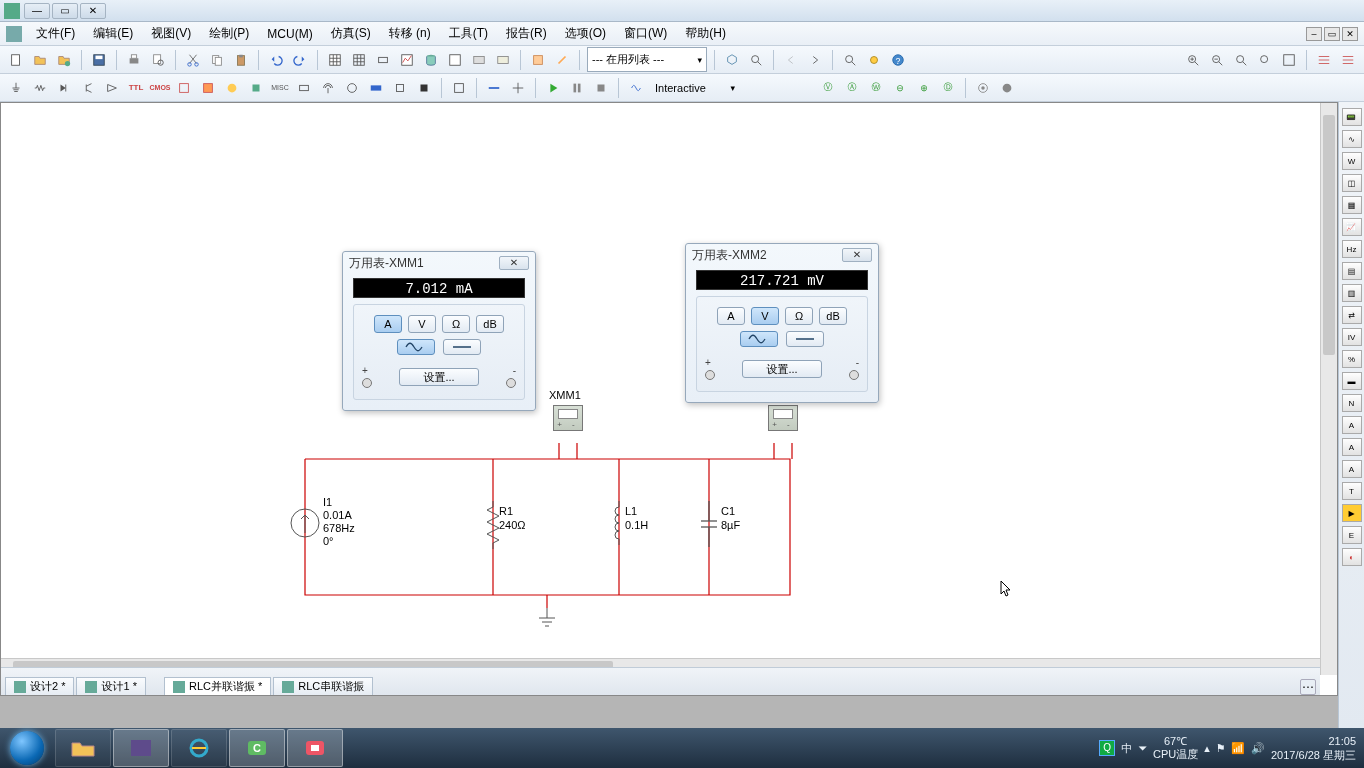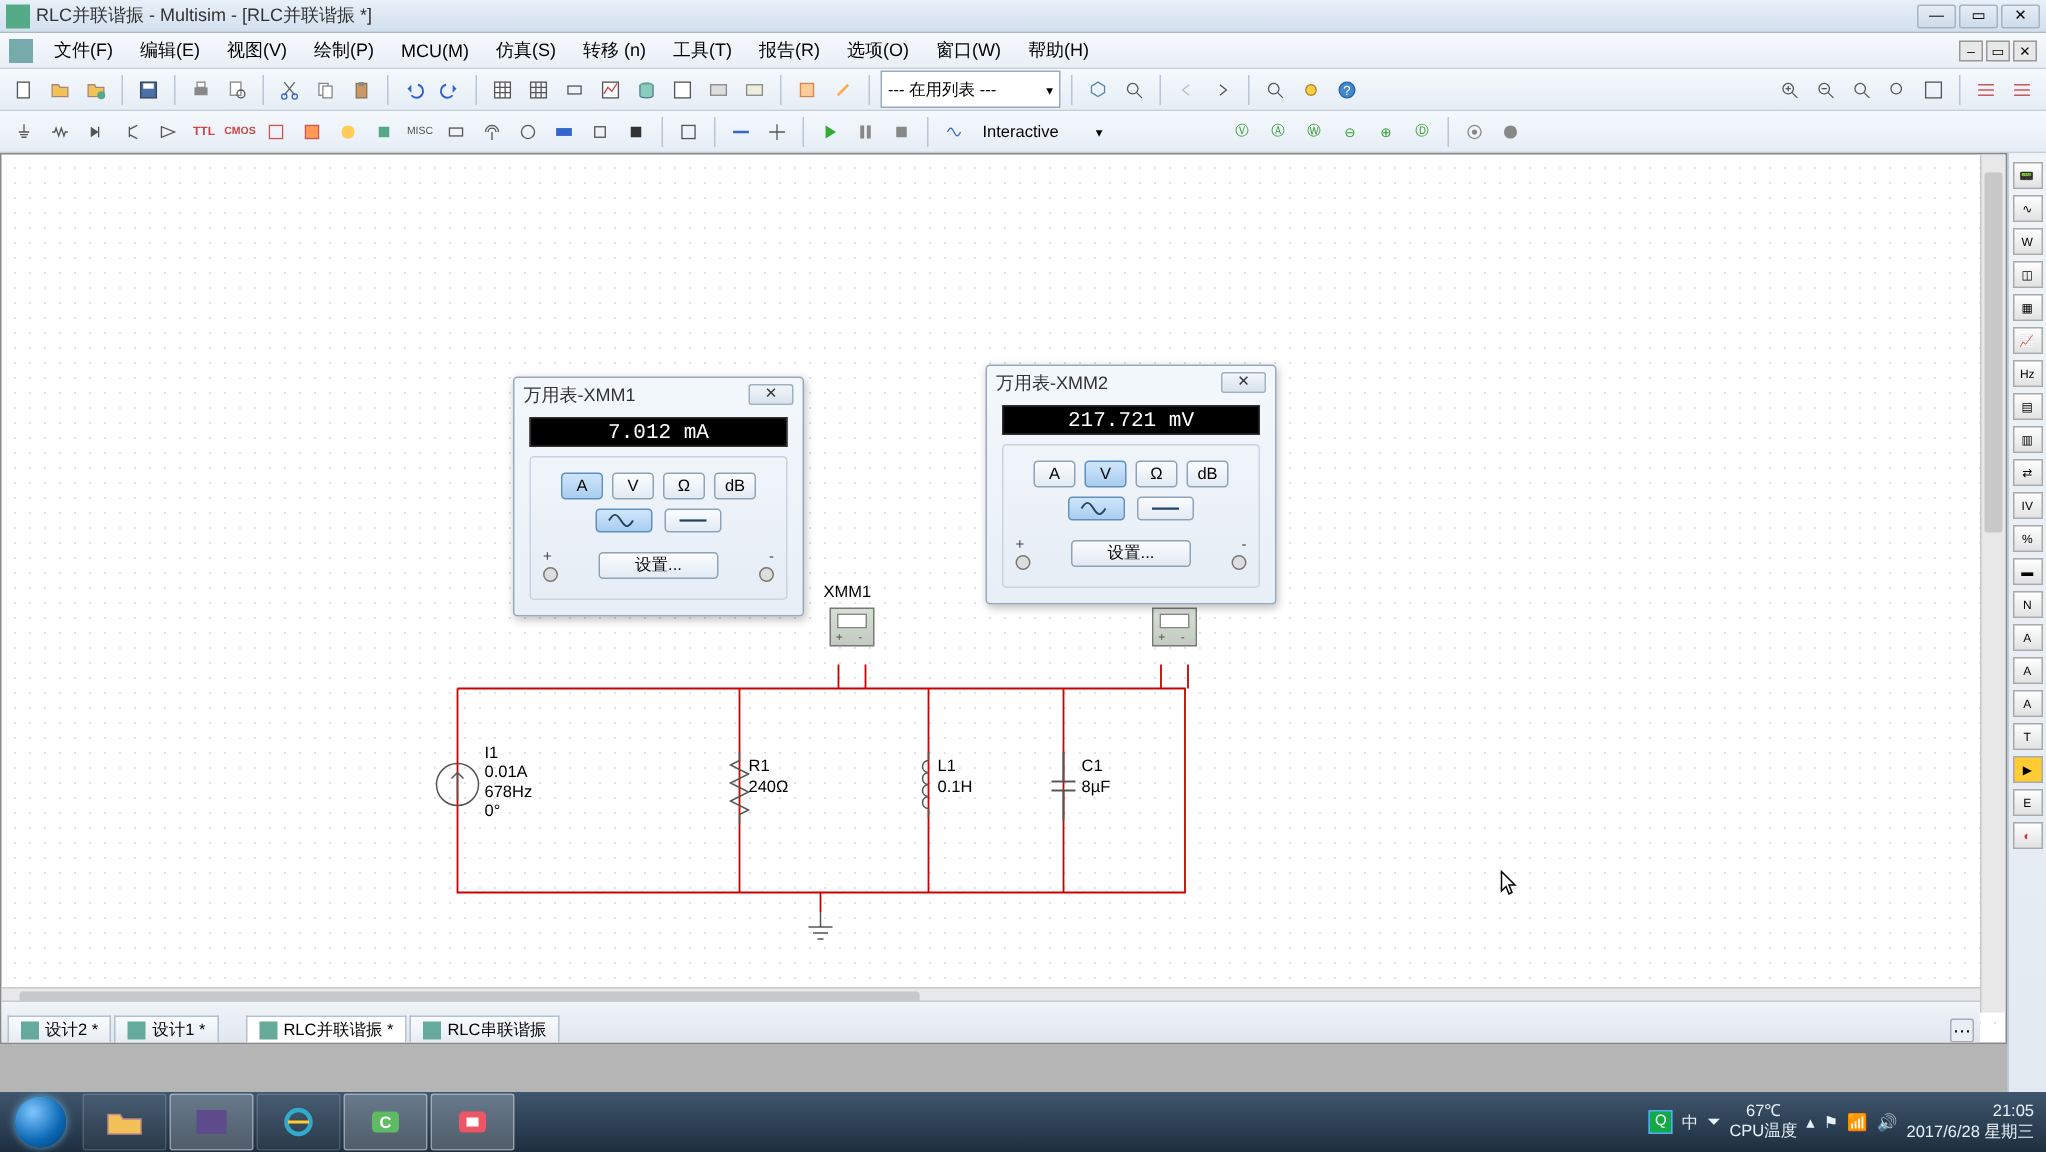--- a/index.html
+++ b/index.html
@@ -79,21 +79,20 @@
 .taskbar .tbapp.active { background: rgba(255,255,255,0.22); border-color: rgba(255,255,255,0.4); }
 .taskbar .tray { margin-left: auto; display: flex; align-items: center; gap: 6px; padding: 0 8px; color: #e8f0f8; font-size: 11px; }
 .taskbar .clock { text-align: right; line-height: 14px; }
 .cursor-ptr { position: absolute; width: 12px; height: 18px; pointer-events: none; z-index: 999; }
 </style>
 </head>
 <body>
 
 <div class="titlebar">
   <span class="icon"></span>
-  <span class="title">RLC并联谐振 - Multisim - [RLC并联谐振 *]</span>
   <div class="winbtns">
     <div class="winbtn">—</div>
     <div class="winbtn">▭</div>
     <div class="winbtn">✕</div>
   </div>
 </div>
 
 <div class="menubar">
   <span class="micon"></span>
   <span class="mitem">文件(F)</span>
@@ -556,21 +555,21 @@
             </div>
         </div>
         <div class="setrow">
           <span><span class="tlabel">+</span><br><span class="terminal"></span></span>
           <div class="setbtn">设置...</div>
           <span style="text-align:right"><span class="tlabel">-</span><br><span class="terminal"></span></span>
         </div>
       </div>
     </div>
 
-    <div class="mmpanel" style="left:656px;top:140px">
+    <div class="mmpanel" style="left:684px;top:140px">
       <div class="mmtitle">
         <span>万用表-XMM2</span>
         <span class="mmclose">✕</span>
       </div>
       <div class="display">217.721 mV</div>
       <div class="inner">
         <div class="btnrow">
           <div class="mmbtn">A</div>
           <div class="mmbtn active">V</div>
           <div class="mmbtn">Ω</div>

